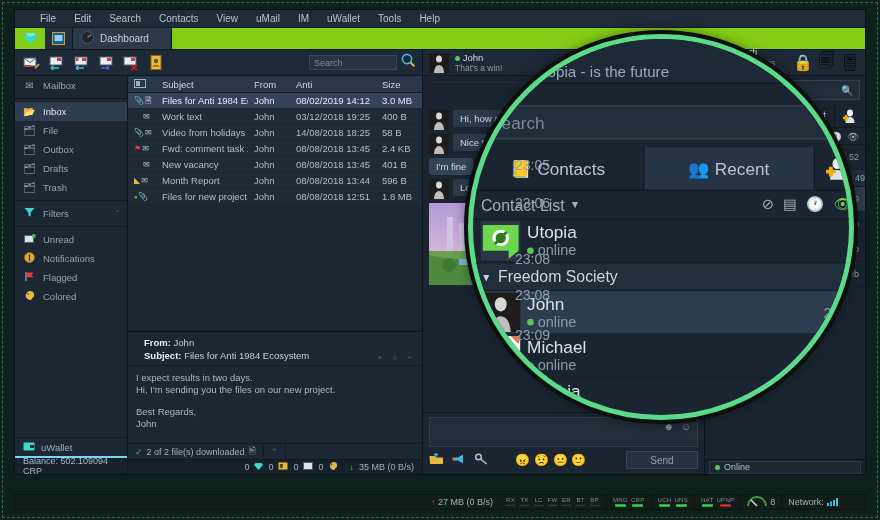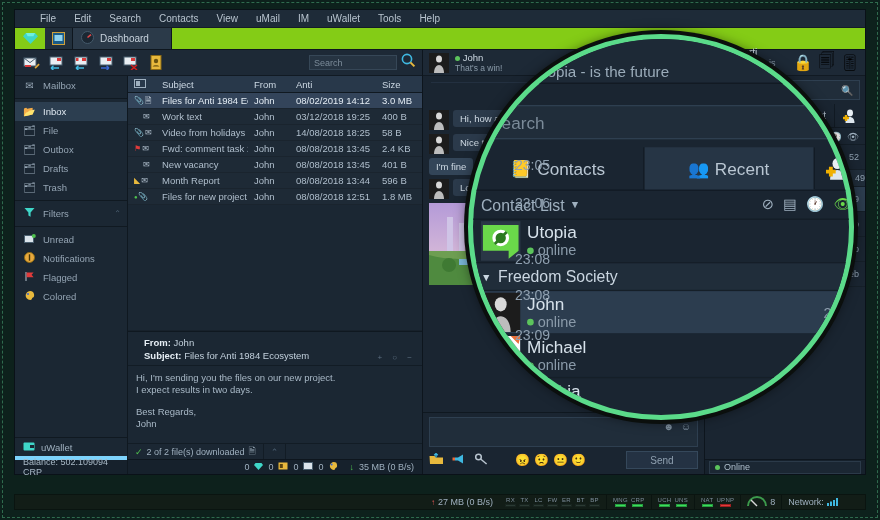--- a/index.html
+++ b/index.html
@@ -78,21 +78,21 @@
   .fi { height: 19px; display: flex; align-items: center; gap: 7px;
         padding-left: 8px; font-size: 9.5px; color: #95a5b4; }
   .fi.sel { background: #2c3e50; color: #dfe8f0; }
   .fi .gl { width: 13px; text-align: center; font-size: 10px; }
   .fsep { height: 1px; background: #101921; margin: 3px 0; }
   .folders-bottom { margin-top: auto; }
   .wallet-row { height: 19px; display: flex; align-items: center; gap: 6px;
                 padding-left: 8px; font-size: 9.5px; color: #9fb0bf;
                 border-top: 1px solid #101921; }
   .balance { height: 18px; display: flex; align-items: center; padding-left: 8px;
-             font-size: 9px; color: #a8b8c6; border-top: 4px solid #7dd3fc;
+             font-size: 9px; color: #a8b8c6; border-top: 2px solid #7dd3fc;
              background: #16212c; }
   
   .list-col { flex: 1; display: flex; flex-direction: column; min-width: 0; }
   .lhead { height: 17px; background: #28384a; display: flex; align-items: center;
            font-size: 9.5px; color: #cdd9e4; border-bottom: 1px solid #101921; }
   .lhead > div { padding-left: 6px; }
   .c-ico { width: 28px; }
   .c-sub { flex: 1; }
   .c-from { width: 42px; }
   .c-date { width: 86px; }
@@ -521,22 +521,22 @@
                   <b>From:</b>
                   <span>John</span>
                 </div>
                 <div class="pv-line">
                   <b>Subject:</b>
                   <span>Files for Anti 1984 Ecosystem</span>
                 </div>
                 <div class="pv-ctrl">+ ○ −</div>
               </div>
               <div class="pv-body">
+                <div>I expect results in two days.</div>
                 <div>Hi, I'm sending you the files on our new project.</div>
-                <div>I expect results in two days.</div>
                 <div style="height:10px"></div>
                 <div>Best Regards,</div>
                 <div>John</div>
               </div>
               <div class="pv-foot">
                 <div class="seg">
                   <span style="color:#4fc24f">✓</span>
                   <span>2 of 2 file(s) downloaded</span>
                   <span>🗎</span>
                 </div>

